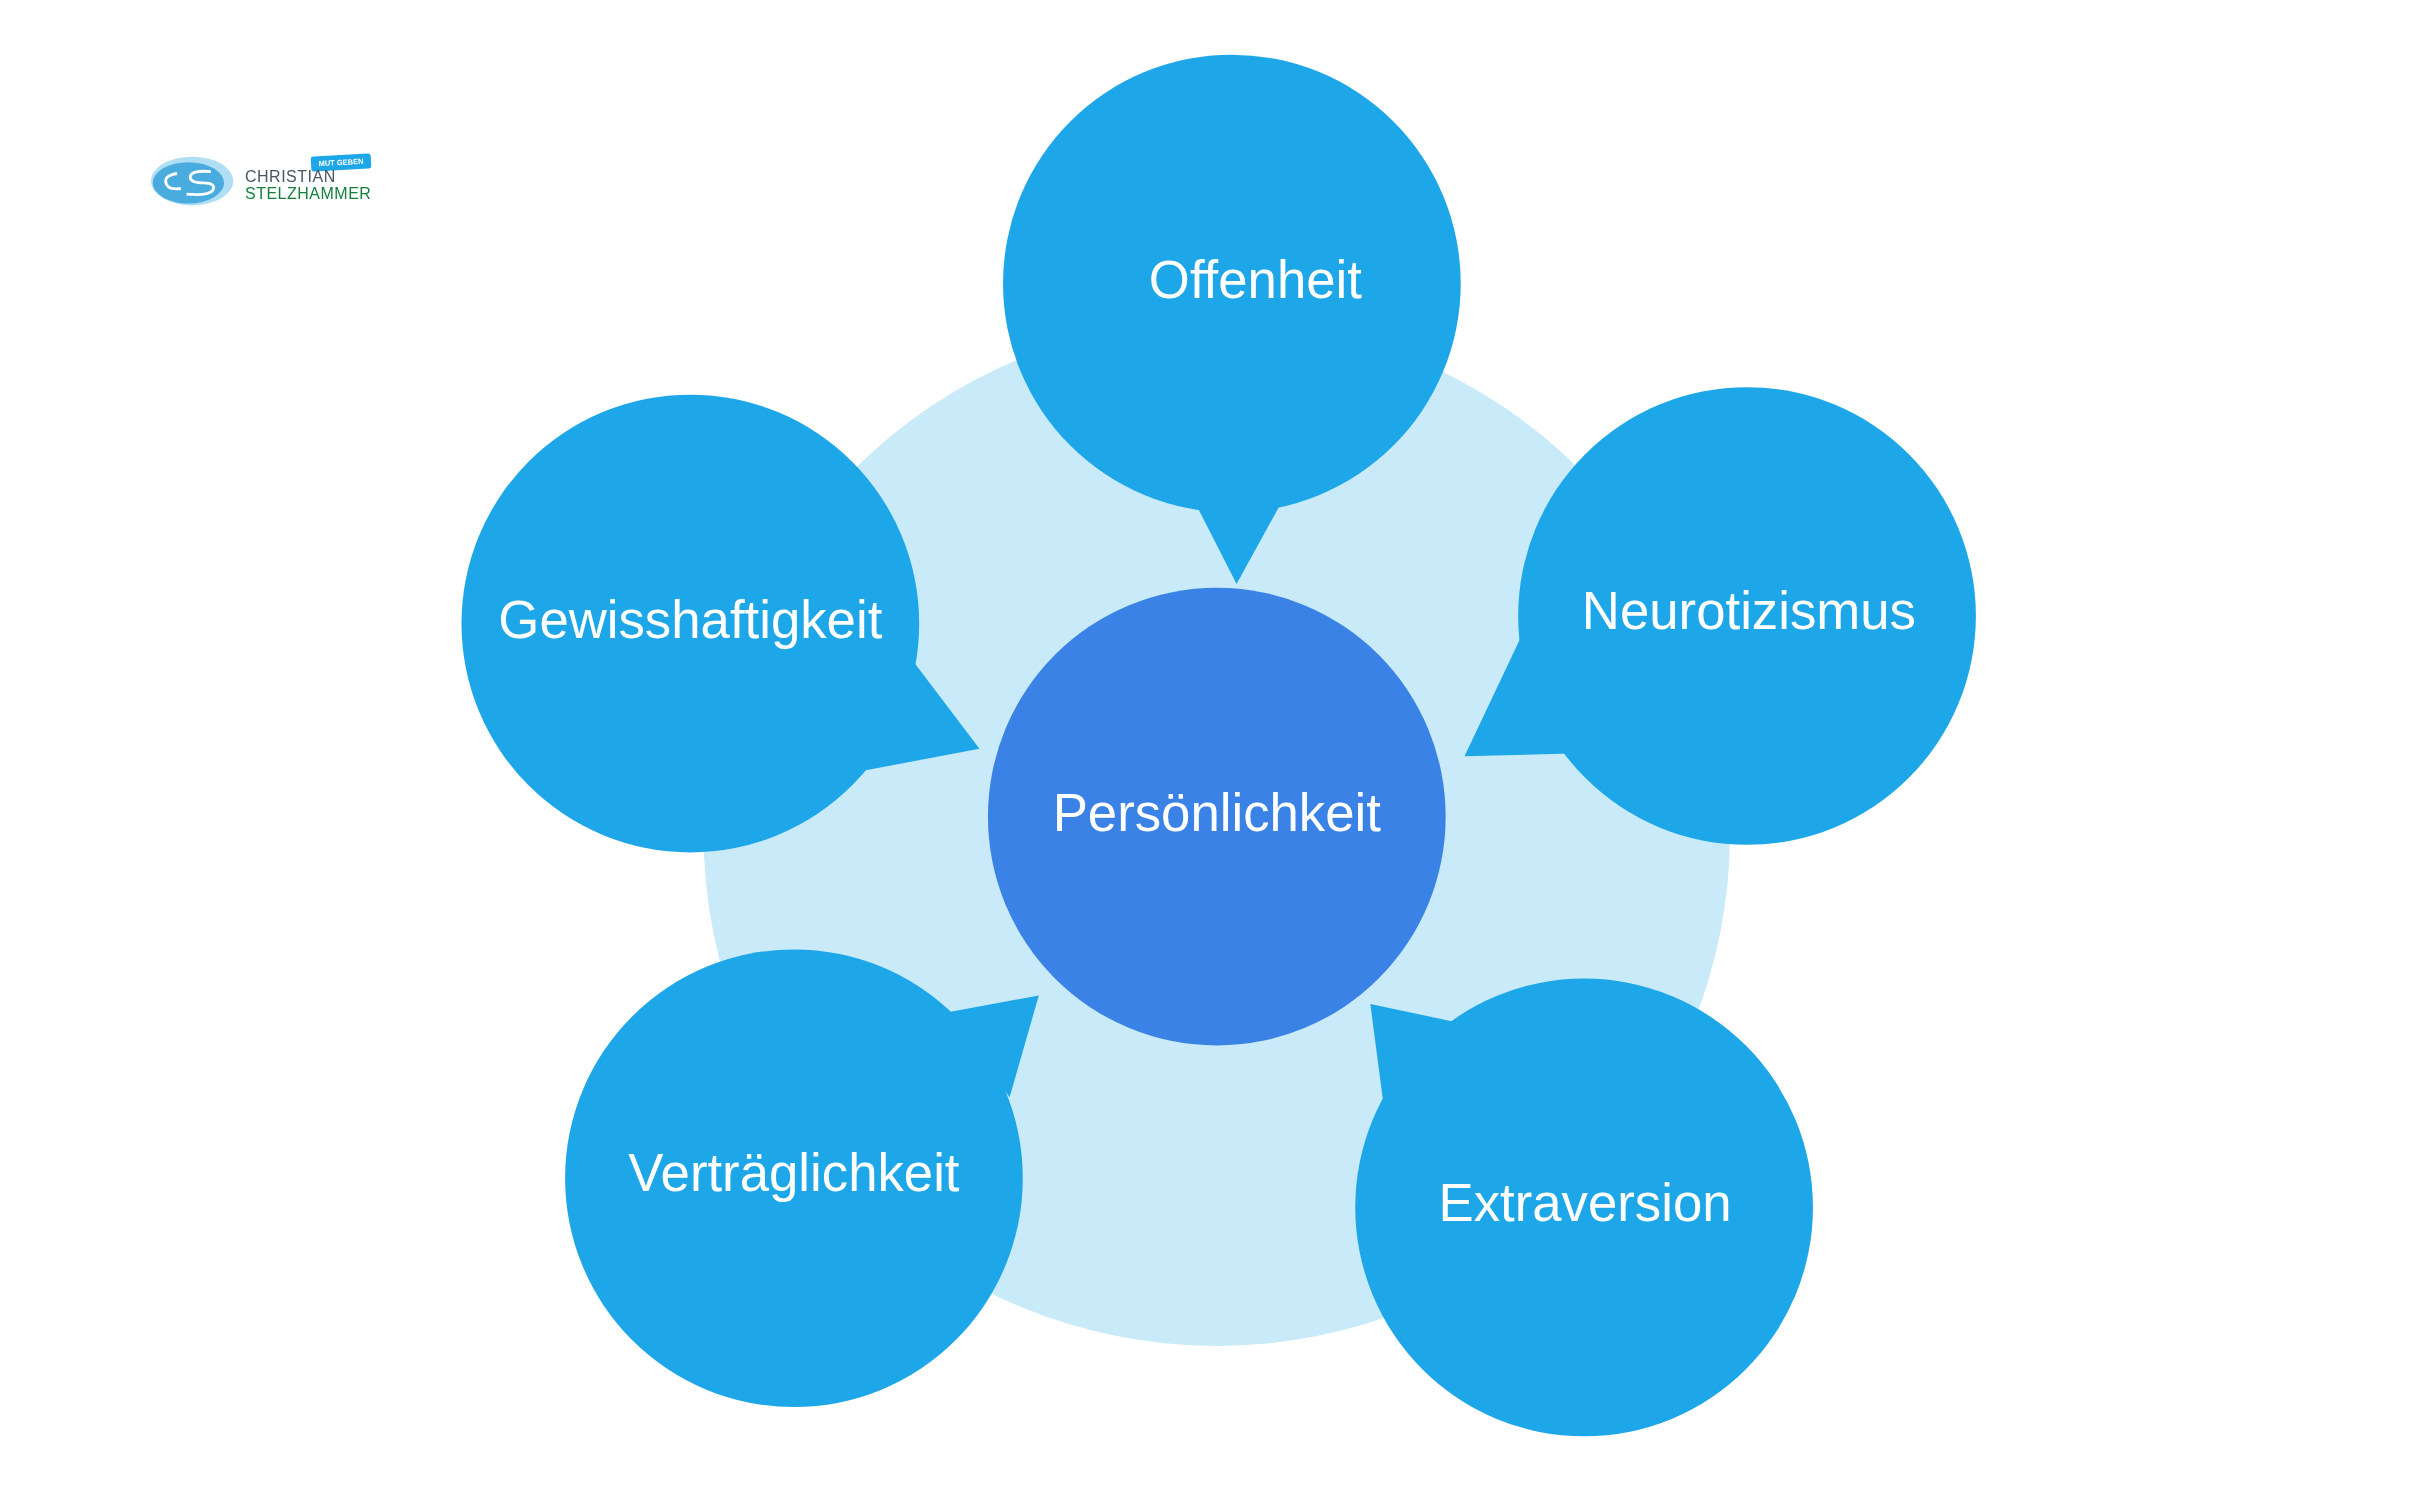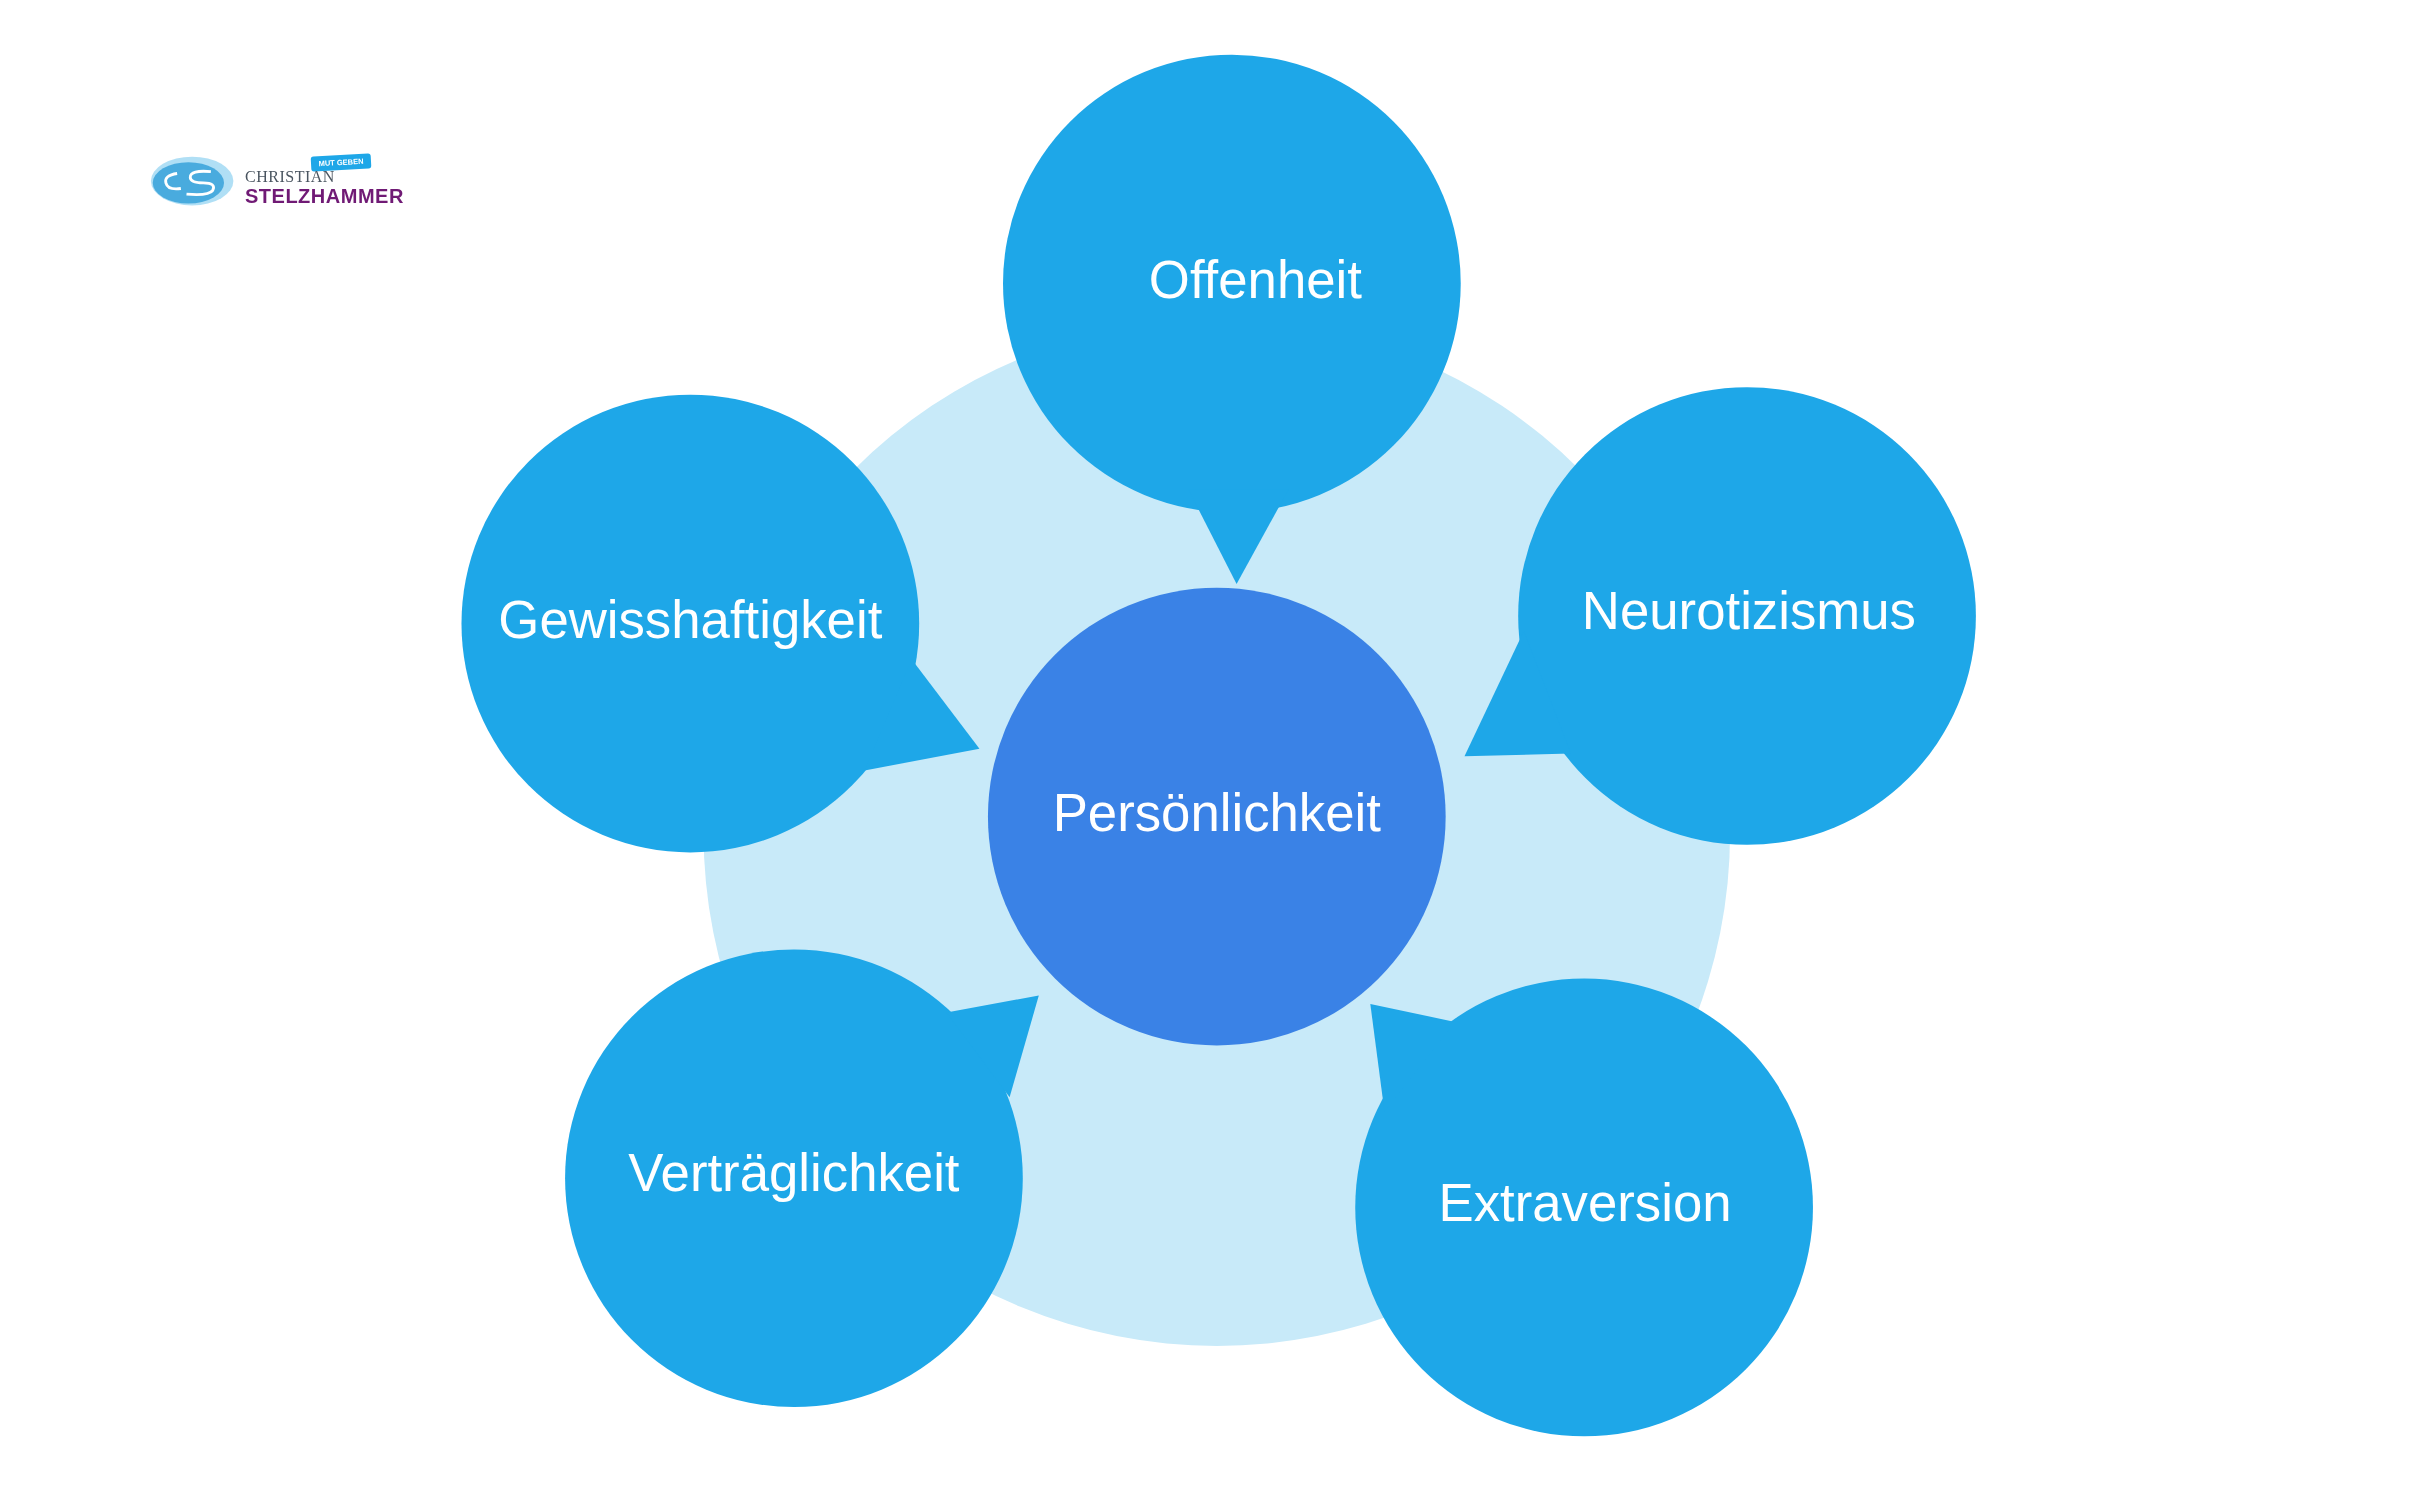--- a/index.html
+++ b/index.html
@@ -1,21 +1,21 @@
 <!DOCTYPE html>
 <html style="font-size:15px"><head>
   <meta charset="utf-8">
   <style>
     html, body { margin:0; padding:0; background:#ffffff; }
     body { width:2411px; height:1507px; position:relative; overflow:hidden; font-family:"Liberation Sans", sans-serif; }
     svg.diagram { position:absolute; left:0; top:0; width:2411px; height:1507px; }
     .label { fill:#ffffff; font-family:"Liberation Sans", sans-serif; font-size:56px; text-anchor:middle; dominant-baseline:middle; }
     .logo { position:absolute; left:149px; top:149px; width:235px; height:66px; }
-    .logo-name1 { position:absolute; left:96px; top:19px; font-size:16px; color:#4a5560; letter-spacing:0.5px; font-family:Liberation Serif, serif; }
-    .logo-name2 { position:absolute; left:96px; top:36px; font-size:20px; color:#701a75; letter-spacing:0.5px; font-family:"Liberation Sans", sans-serif;font-weight:bold; }
+    .logo-name1 { position:absolute; left:96px; top:19px; font-size:16px; color:#4a5560; letter-spacing:0.5px; font-family:Liberation Sans, sans-serif; }
+    .logo-name2 { position:absolute; left:96px; top:36px; font-size:16px; color:#15803d; letter-spacing:0.5px; font-family:"Liberation Sans", sans-serif; }
     .logo-badge { position:absolute; left:162px; top:5.6px; background:#1ea7e8; color:#fff; font-size:7.5px; font-weight:bold; padding:2.8px 7.5px; border-radius:2.8px; transform:rotate(-3deg); font-family:"Liberation Sans", sans-serif; }
     .logo-mark { position:absolute; left:0; top:1.9px; width:90px; height:60px; }
   </style>
 </head>
 <body>
 
 <div class="logo">
   <svg class="logo-mark" viewBox="0 0 96 64">
     <ellipse cx="46" cy="32" rx="44" ry="26" fill="#7cc9ee" opacity="0.6"></ellipse>
     <ellipse cx="42" cy="34" rx="38" ry="22" fill="#2f9ed8" opacity="0.8"></ellipse>

